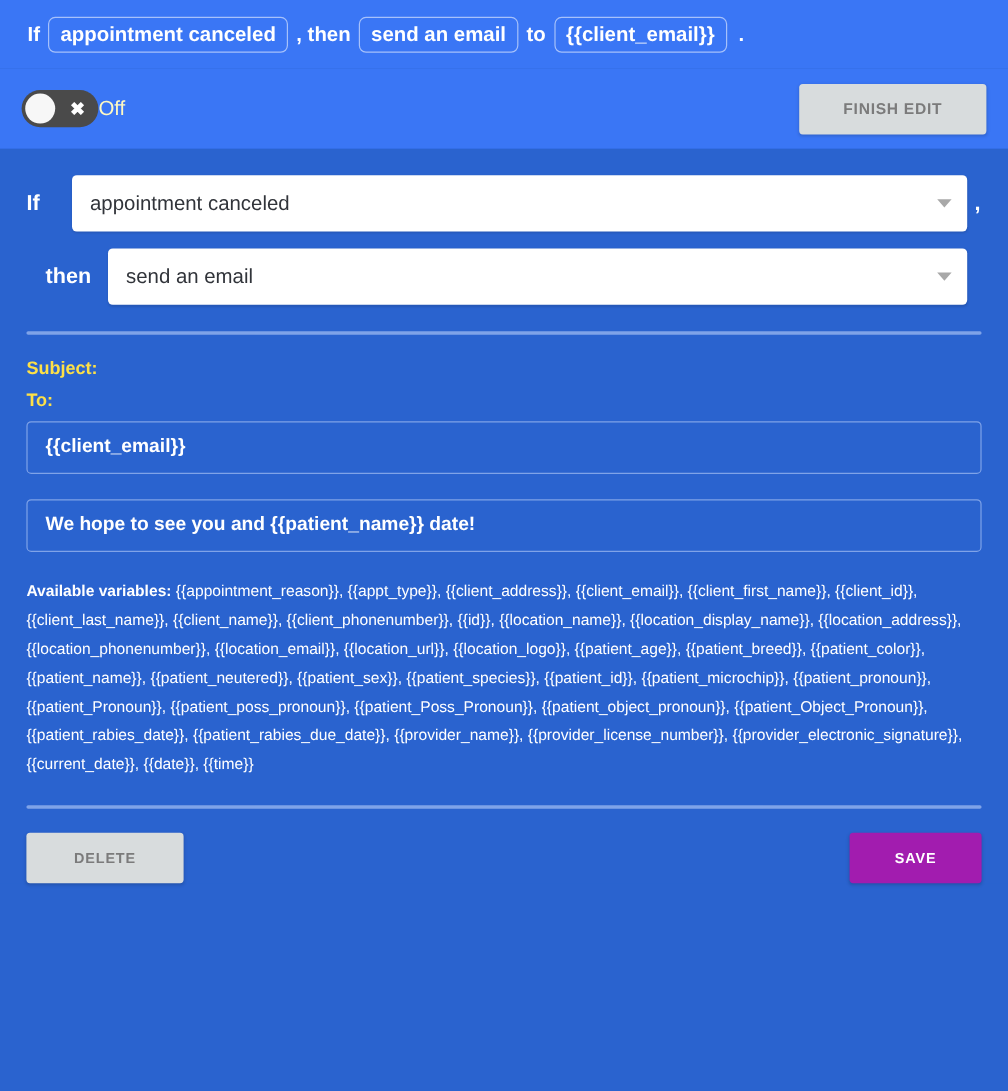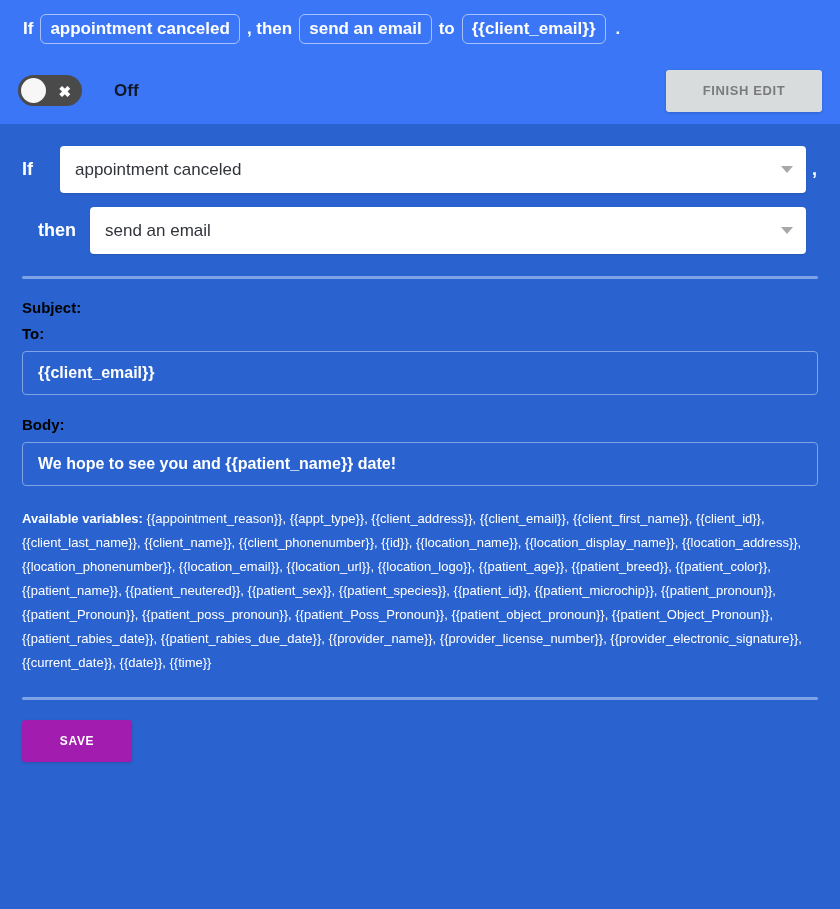--- a/index.html
+++ b/index.html
@@ -80,24 +80,24 @@
     position: absolute;
     right: 11px;
     top: 50%;
     transform: translateY(-50%);
     color: #ffffff;
     font-size: 15px;
     font-weight: bold;
     line-height: 1;
   }
   .toggle-label {
-    margin-left: 32px;
-    color: #0f172a;
+    margin-left: 0;
+    color: #fef9c3;
     font-size: 17px;
-    font-weight: bold;
+    font-weight: normal;
   }
   .finish-edit-btn {
     background: #d8dcdd;
     color: #7b7b7b;
     border: none;
     border-radius: 3px;
     width: 156px;
     height: 42px;
     font-size: 13px;
     font-weight: bold;
@@ -162,21 +162,21 @@
   }
 
   .divider {
     height: 3px;
     background: #7fa3e8;
     border-radius: 2px;
     margin: 22px 0 20px 0;
   }
 
   .field-label {
-    color: #000000;
+    color: #fde047;
     font-size: 15px;
     font-weight: bold;
     margin-bottom: 9px;
   }
   .field-box {
     border: 1px solid #7fa3e8;
     border-radius: 4px;
     background: transparent;
     color: #ffffff;
     font-size: 16px;
@@ -282,27 +282,27 @@
     </div>
   </div>
 
   <div class="divider"></div>
 
   <div class="field-label">Subject:</div>
 
   <div class="field-label">To:</div>
   <div class="field-box">{{client_email}}</div>
 
-  <div class="field-label">Body:</div>
   <div class="field-box">We hope to see you and {{patient_name}} date!</div>
 
   <div class="variables-block">
     <span class="vars-title">Available variables:</span>
     <span>{{appointment_reason}}, {{appt_type}}, {{client_address}}, {{client_email}}, {{client_first_name}}, {{client_id}}, {{client_last_name}}, {{client_name}}, {{client_phonenumber}}, {{id}}, {{location_name}}, {{location_display_name}}, {{location_address}}, {{location_phonenumber}}, {{location_email}}, {{location_url}}, {{location_logo}}, {{patient_age}}, {{patient_breed}}, {{patient_color}}, {{patient_name}}, {{patient_neutered}}, {{patient_sex}}, {{patient_species}}, {{patient_id}}, {{patient_microchip}}, {{patient_pronoun}}, {{patient_Pronoun}}, {{patient_poss_pronoun}}, {{patient_Poss_Pronoun}}, {{patient_object_pronoun}}, {{patient_Object_Pronoun}}, {{patient_rabies_date}}, {{patient_rabies_due_date}}, {{provider_name}}, {{provider_license_number}}, {{provider_electronic_signature}}, {{current_date}}, {{date}}, {{time}}</span>
   </div>
 
   <div class="divider"></div>
 
   <div class="footer-row">
+    <button class="delete-btn">DELETE</button>
     <button class="save-btn">SAVE</button>
   </div>
 
 </div>
 
 </body></html>

